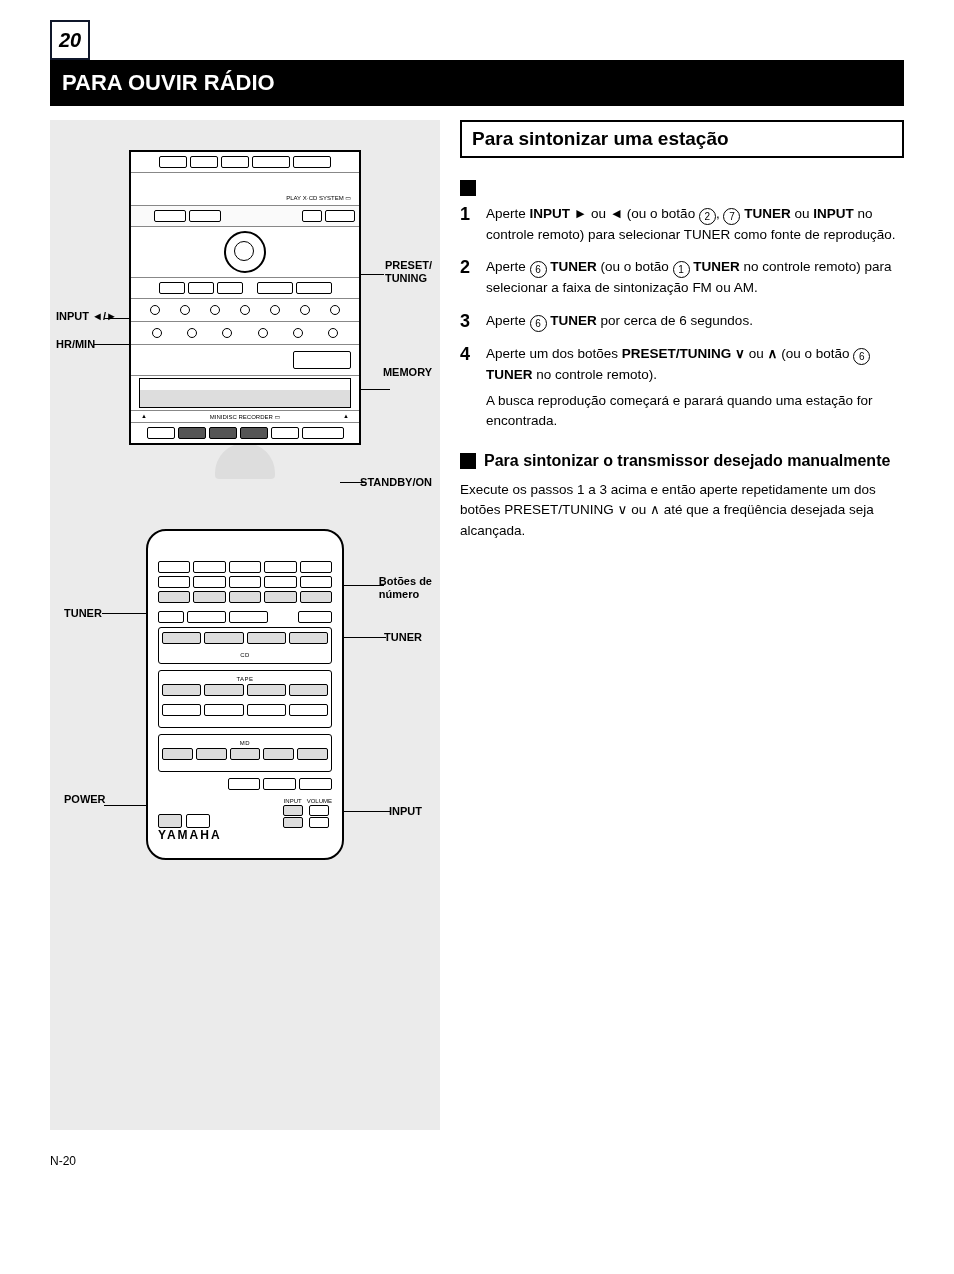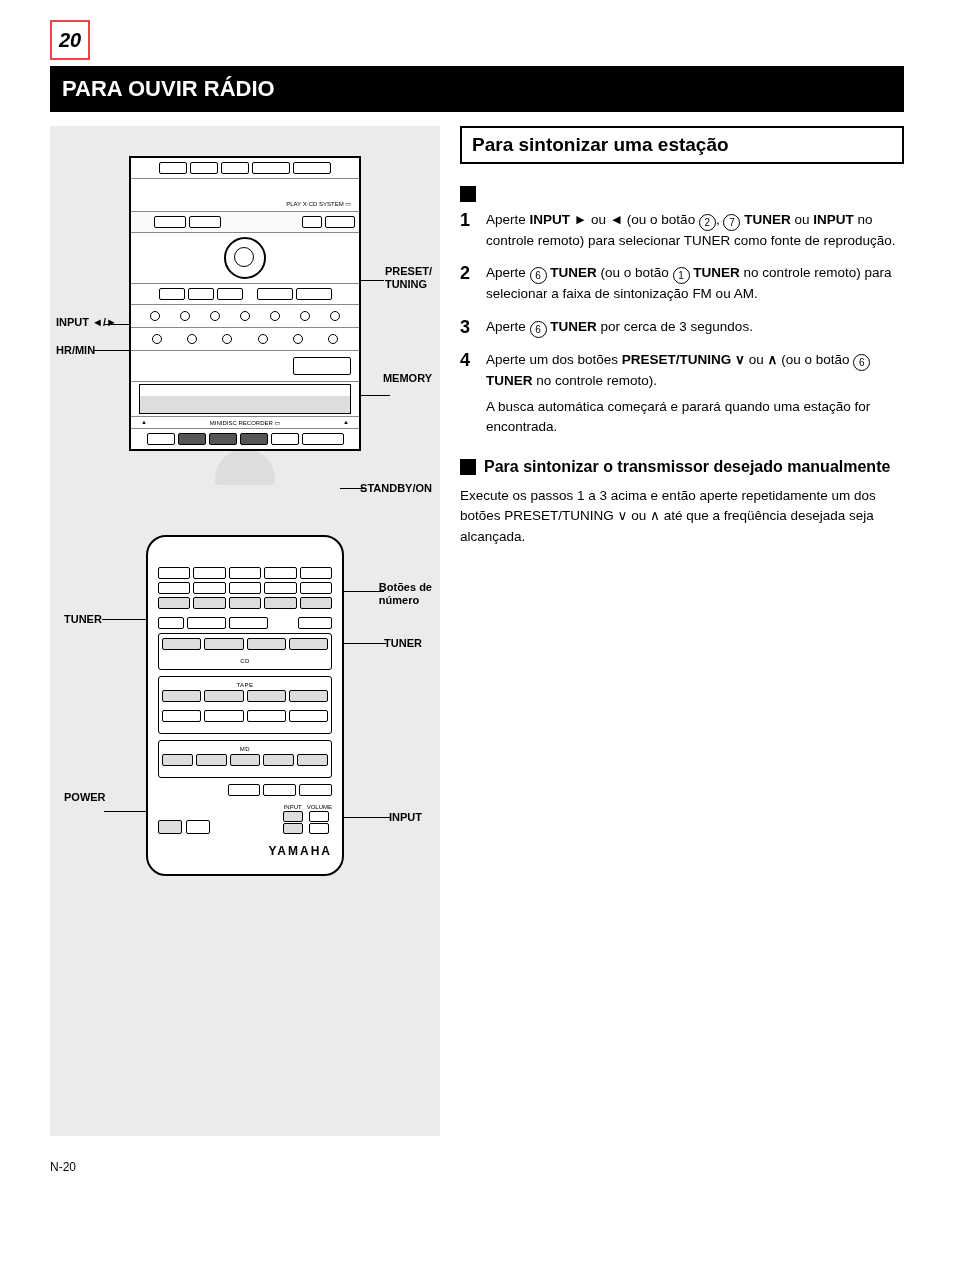--- a/index.html
+++ b/index.html
@@ -11,28 +11,27 @@
     color: #000;
     width: 954px;
   }
   .page {
     padding: 20px 50px;
     box-sizing: border-box;
   }
   .page-number {
     width: 36px;
     height: 36px;
-    border: 2px solid #ef4444;
+    border: 2px solid #0f172a;
     display: flex;
     align-items: center;
     justify-content: center;
     font-style: italic;
     font-weight: bold;
     font-size: 20px;
-    margin-bottom: 6px;
   }
   .title-bar {
     background: #000;
     color: #fff;
     font-weight: bold;
     font-size: 22px;
     padding: 10px 12px;
     margin-bottom: 14px;
   }
   .columns {
@@ -189,25 +188,24 @@
     margin-bottom: 8px;
   }
   .rbtn {
     height: 10px;
     border: 1px solid #000;
     border-radius: 2px;
     background: #fff;
   }
   .rbtn.dark { background: #ddd; }
   .remote-brand {
-    text-align: right;
+    text-align: left;
     font-size: 12px;
     font-weight: bold;
     letter-spacing: 2px;
-    margin-top: 10px;
     font-family: sans-serif;
   }
   .remote-section-box {
     border: 1px solid #000;
     padding: 4px 3px 3px 3px;
     margin-bottom: 6px;
     border-radius: 3px;
   }
   .remote-sublabel {
     font-size: 6px;
@@ -343,21 +341,21 @@
         <div class="callout-label" style="right:8px;top:46px;white-space:pre;text-align:left">Botões de
 número</div>
         <div class="callout-line" style="right:56px;top:56px;width:56px;height:1px"></div>
 
         <div class="callout-label" style="left:14px;top:78px">TUNER</div>
         <div class="callout-line" style="left:52px;top:84px;width:66px;height:1px"></div>
 
         <div class="callout-label" style="right:18px;top:102px">TUNER</div>
         <div class="callout-line" style="right:54px;top:108px;width:50px;height:1px"></div>
 
-        <div class="callout-label" style="left:14px;top:256px">POWER</div>
+        <div class="callout-label" style="left:14px;top:264px">POWER</div>
         <div class="callout-line" style="left:54px;top:276px;width:58px;height:1px"></div>
 
         <div class="callout-label" style="right:18px;top:276px">INPUT</div>
         <div class="callout-line" style="right:50px;top:282px;width:70px;height:1px"></div>
 
         <div class="remote">
           <div class="remote-grid" style="grid-template-columns:repeat(5,1fr)">
             <div class="rbtn"></div>
               <div class="rbtn"></div>
               <div class="rbtn"></div>
@@ -459,29 +457,29 @@
       <div class="step">
         <div class="step-num">2</div>
         <div class="step-body">
           <span>Aperte </span><span class="circ">6</span><span class="b"> TUNER</span><span> (ou o botão </span><span class="circ">1</span><span class="b"> TUNER</span><span> no controle remoto) para selecionar a faixa de sintonização FM ou AM.</span>
         </div>
       </div>
 
       <div class="step">
         <div class="step-num">3</div>
         <div class="step-body">
-          <span>Aperte </span><span class="circ">6</span><span class="b"> TUNER</span><span> por cerca de 3 segundos.</span>
+          <span>Aperte </span><span class="circ">6</span><span class="b"> TUNER</span><span> por cerca de 6 segundos.</span>
         </div>
       </div>
 
       <div class="step">
         <div class="step-num">4</div>
         <div class="step-body">
           <span>Aperte um dos botões </span><span class="b">PRESET/TUNING </span><span class="b arr">∨</span><span> ou </span><span class="b arr">∧</span><span> (ou o botão </span><span class="circ">6</span><span class="b"> TUNER</span><span> no controle remoto).</span>
-          <div style="margin-top:6px">A busca automática começará e parará quando uma estação for encontrada.</div>
+          <div style="margin-top:6px">A busca reprodução começará e parará quando uma estação for encontrada.</div>
         </div>
       </div>
 
       <div class="subhead">
         <div class="blk-square"></div>
         <div>Para sintonizar o transmissor desejado manualmente</div>
       </div>
 
       <div class="body-text">
         <span>Execute os passos 1 a 3 acima e então aperte repetidamente um dos botões </span><span class="b">PRESET/TUNING </span><span class="b arr">∨</span><span> ou </span><span class="b arr">∧</span><span> até que a freqüência desejada seja alcançada.</span>

